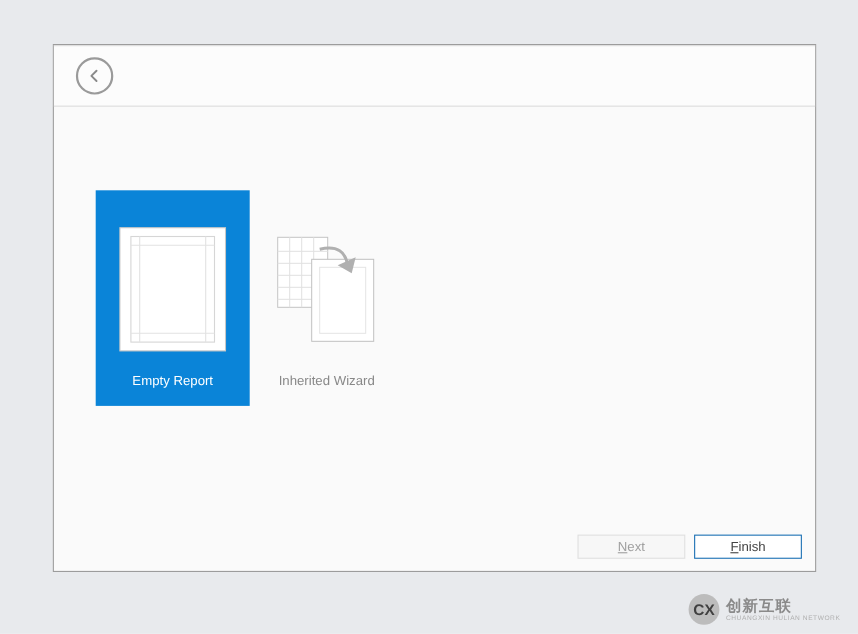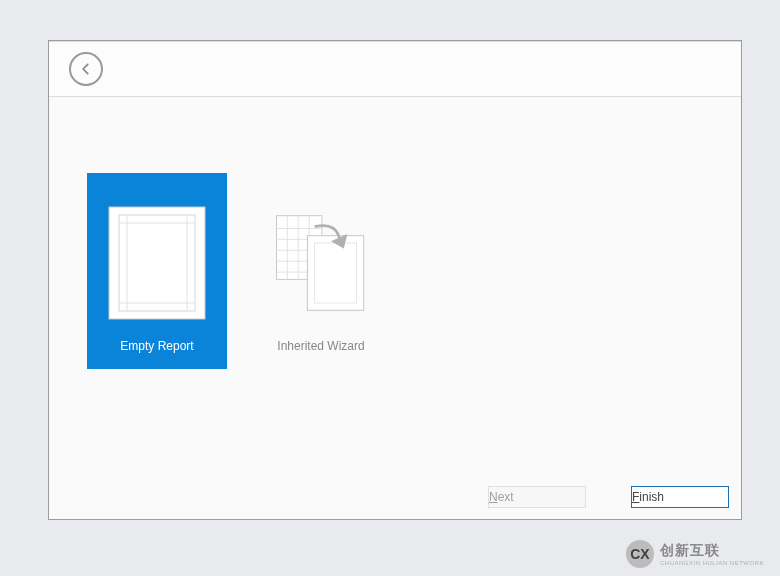--- a/index.html
+++ b/index.html
@@ -65,21 +65,20 @@
   .content {
     position: relative;
     height: calc(100% - 32px - 56px - 44px);
   }
   .options {
     position: absolute;
     top: 76px;
     left: 38px;
     right: 20px;
     display: flex;
-    gap: 24px;
   }
   .opt {
     width: 140px;
     height: 196px;
     display: flex;
     flex-direction: column;
     align-items: center;
     justify-content: flex-start;
     padding-top: 32px;
     box-sizing: border-box;
@@ -116,33 +115,32 @@
     gap: 8px;
   }
   .btn {
     width: 96px;
     height: 20px;
     border: 1px solid #b5b5b5;
     background: #f5f5f5;
     font-size: 12px;
     display: flex;
     align-items: center;
-    justify-content: flex-start;
+    justify-content: center;
     color: #777;
   }
   .btn.disabled {
     color: #a0a0a0;
     border-color: #e0e0e0;
     background: #f7f7f7;
   }
   .btn.primary {
     color: #444;
     border: 1px solid #1a6fb3;
     background: #fff;
-    margin-left: 37px;
   }
   .u { text-decoration: underline; }
   .watermark {
     position: absolute;
     right: 16px;
     bottom: 8px;
     display: flex;
     align-items: center;
     gap: 6px;
     color: #9a9a9a;

